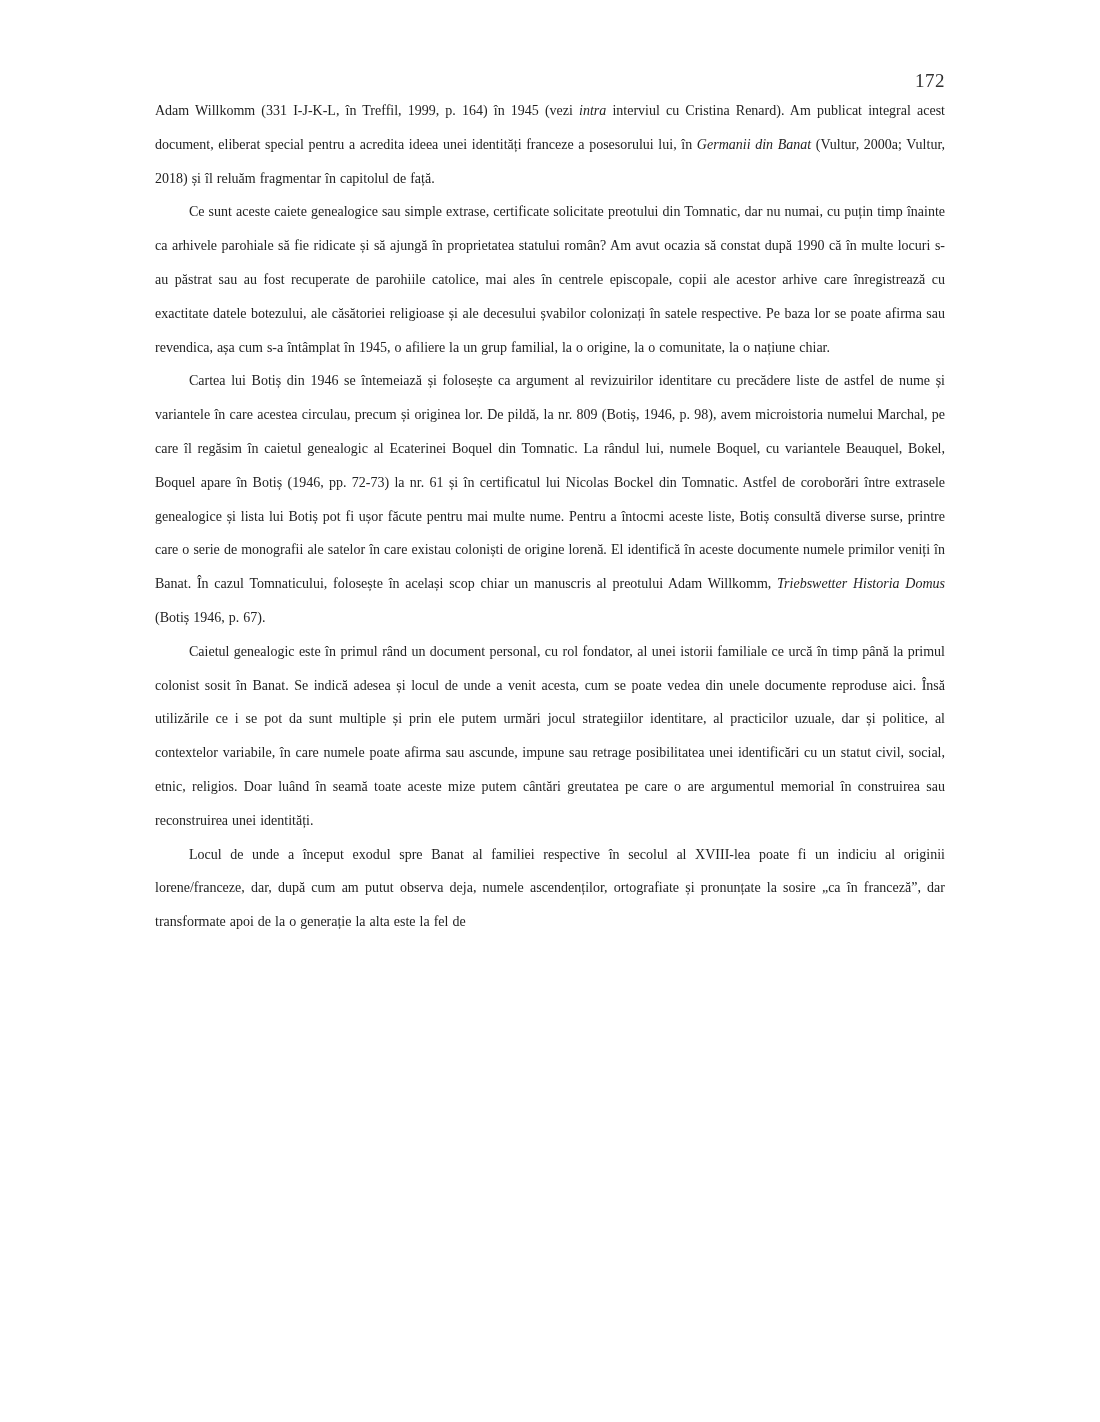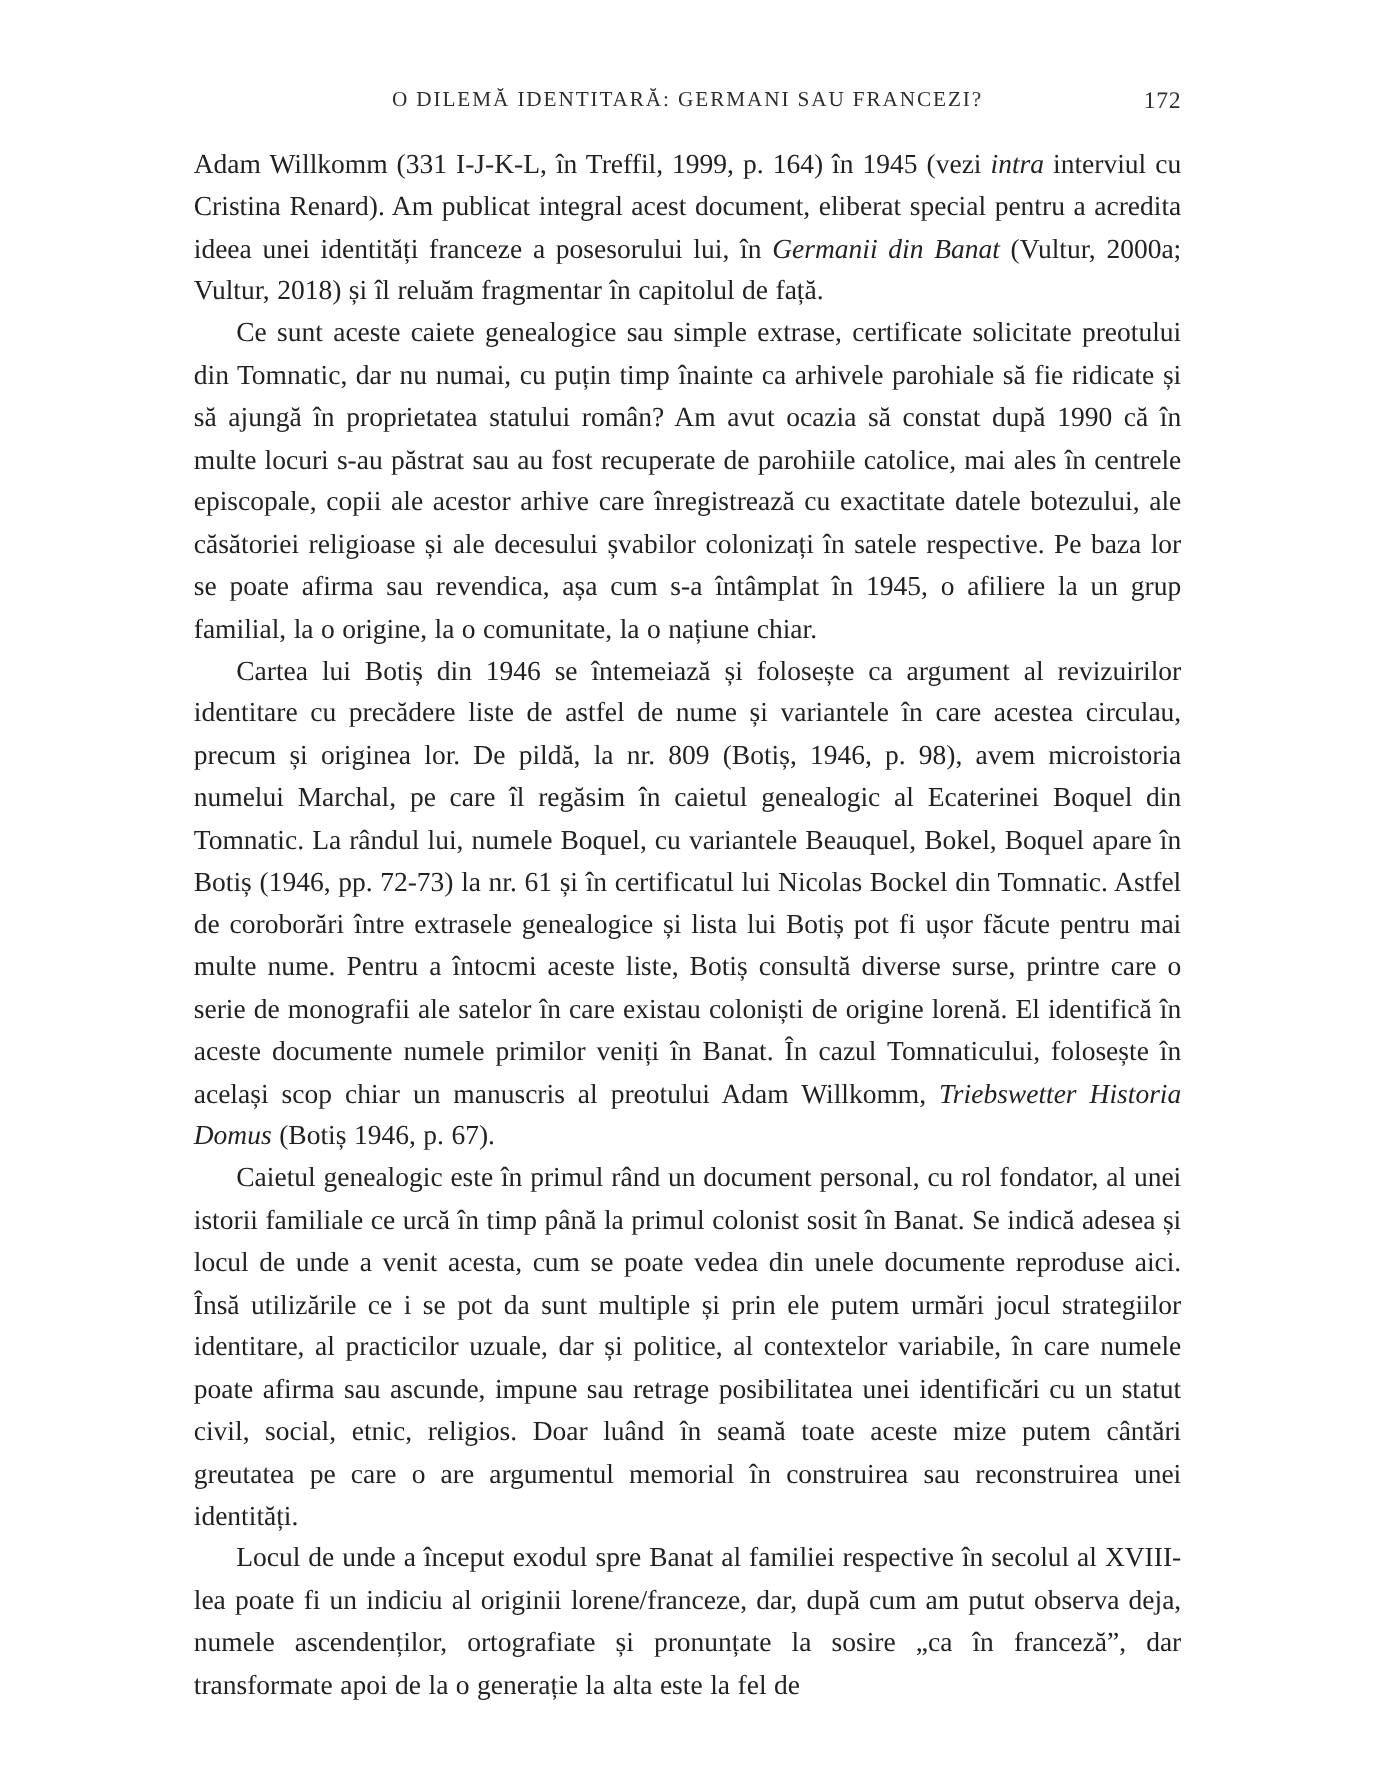--- a/index.html
+++ b/index.html
@@ -38,41 +38,40 @@
   }
   .running-head .page-number {
     position: absolute;
     right: 0;
     top: 0;
     font-size: 19px;
     letter-spacing: 0.5px;
   }
   .body-text p {
     margin: 0;
-    font-size: 22px;
+    font-size: 14px;
     line-height: 33.8px;
     text-align: justify;
     hyphens: auto;
     -webkit-hyphens: auto;
     word-spacing: 0.5px;
   }
   .body-text p.indent {
     text-indent: 34px;
   }
   .body-text em {
     font-style: italic;
   }
 </style>
 </head>
 <body>
 
 <div class="page">
   <div class="content">
     <div class="running-head">
-      <span class="title">O DILEMĂ IDENTITARĂ: GERMANI SAU FRANCEZI?</span>
       <span class="page-number">172</span>
     </div>
     <div class="body-text">
         <p class=""><span>Adam Willkomm (331 I-J-K-L, în Treffil, 1999, p. 164) în 1945 (vezi </span><em>intra</em><span> interviul cu Cristina Renard). Am publicat integral acest document, eliberat special pentru a acredita ideea unei identități franceze a posesorului lui, în </span><em>Germanii din Banat</em><span> (Vultur, 2000a; Vultur, 2018) și îl reluăm fragmentar în capitolul de față.</span></p>
         <p class="indent"><span>Ce sunt aceste caiete genealogice sau simple extrase, certificate solicitate preotului din Tomnatic, dar nu numai, cu puțin timp înainte ca arhivele parohiale să fie ridicate și să ajungă în proprietatea statului român? Am avut ocazia să constat după 1990 că în multe locuri s-au păstrat sau au fost recuperate de parohiile catolice, mai ales în centrele episcopale, copii ale acestor arhive care înregistrează cu exactitate datele botezului, ale căsătoriei religioase și ale decesului șvabilor colonizați în satele respective. Pe baza lor se poate afirma sau revendica, așa cum s-a întâmplat în 1945, o afiliere la un grup familial, la o origine, la o comunitate, la o națiune chiar.</span></p>
         <p class="indent"><span>Cartea lui Botiș din 1946 se întemeiază și folosește ca argument al revizuirilor identitare cu precădere liste de astfel de nume și variantele în care acestea circulau, precum și originea lor. De pildă, la nr. 809 (Botiș, 1946, p. 98), avem microistoria numelui Marchal, pe care îl regăsim în caietul genealogic al Ecaterinei Boquel din Tomnatic. La rândul lui, numele Boquel, cu variantele Beauquel, Bokel, Boquel apare în Botiș (1946, pp. 72-73) la nr. 61 și în certificatul lui Nicolas Bockel din Tomnatic. Astfel de coroborări între extrasele genealogice și lista lui Botiș pot fi ușor făcute pentru mai multe nume. Pentru a întocmi aceste liste, Botiș consultă diverse surse, printre care o serie de monografii ale satelor în care existau coloniști de origine lorenă. El identifică în aceste documente numele primilor veniți în Banat. În cazul Tomnaticului, folosește în același scop chiar un manuscris al preotului Adam Willkomm, </span><em>Triebswetter Historia Domus</em><span> (Botiș 1946, p. 67).</span></p>
         <p class="indent"><span>Caietul genealogic este în primul rând un document personal, cu rol fondator, al unei istorii familiale ce urcă în timp până la primul colonist sosit în Banat. Se indică adesea și locul de unde a venit acesta, cum se poate vedea din unele documente reproduse aici. Însă utilizările ce i se pot da sunt multiple și prin ele putem urmări jocul strategiilor identitare, al practicilor uzuale, dar și politice, al contextelor variabile, în care numele poate afirma sau ascunde, impune sau retrage posibilitatea unei identificări cu un statut civil, social, etnic, religios. Doar luând în seamă toate aceste mize putem cântări greutatea pe care o are argumentul memorial în construirea sau reconstruirea unei identități.</span></p>
         <p class="indent"><span>Locul de unde a început exodul spre Banat al familiei respective în secolul al XVIII-lea poate fi un indiciu al originii lorene/franceze, dar, după cum am putut observa deja, numele ascendenților, ortografiate și pronunțate la sosire „ca în franceză”, dar transformate apoi de la o generație la alta este la fel de</span></p>
       </div>
   </div>

